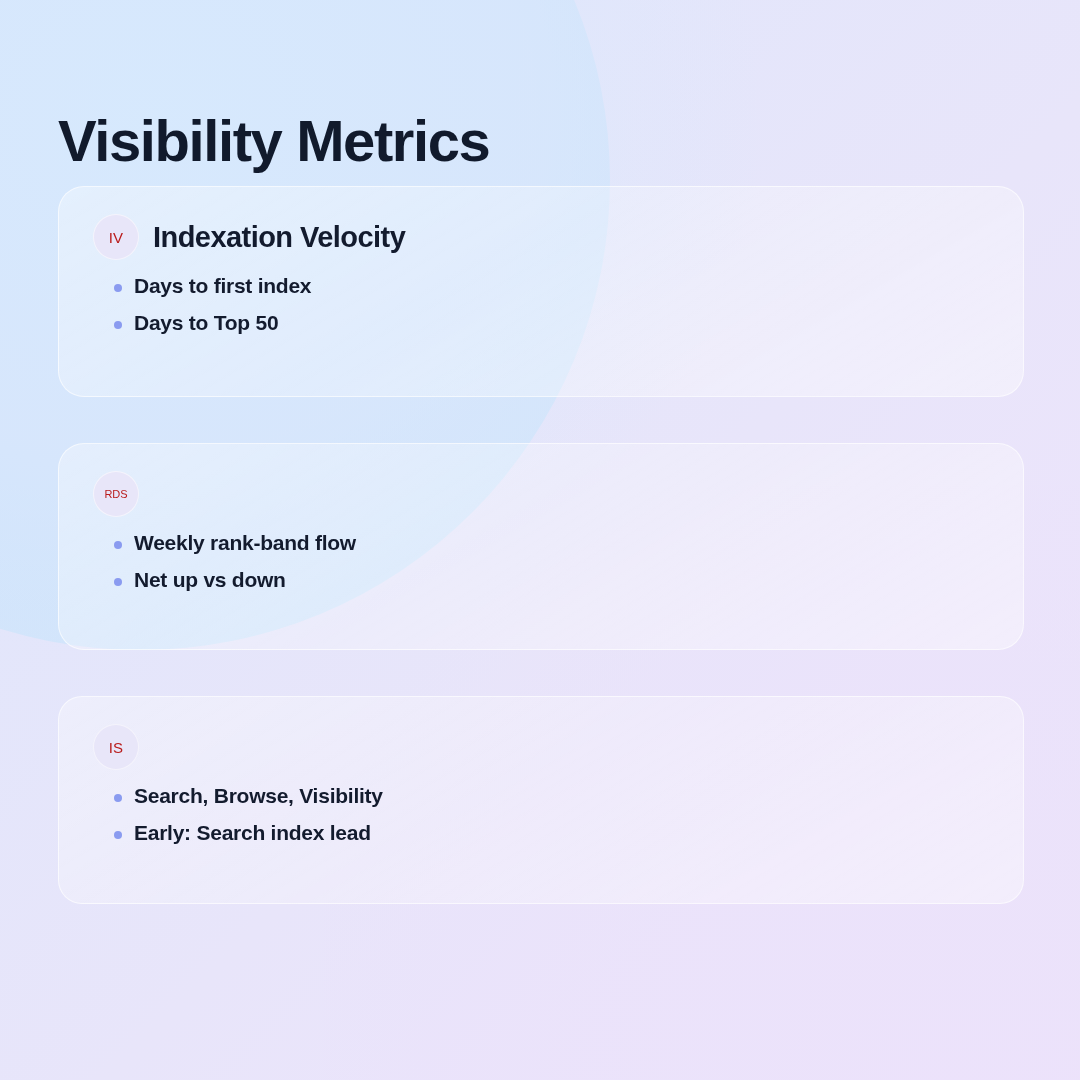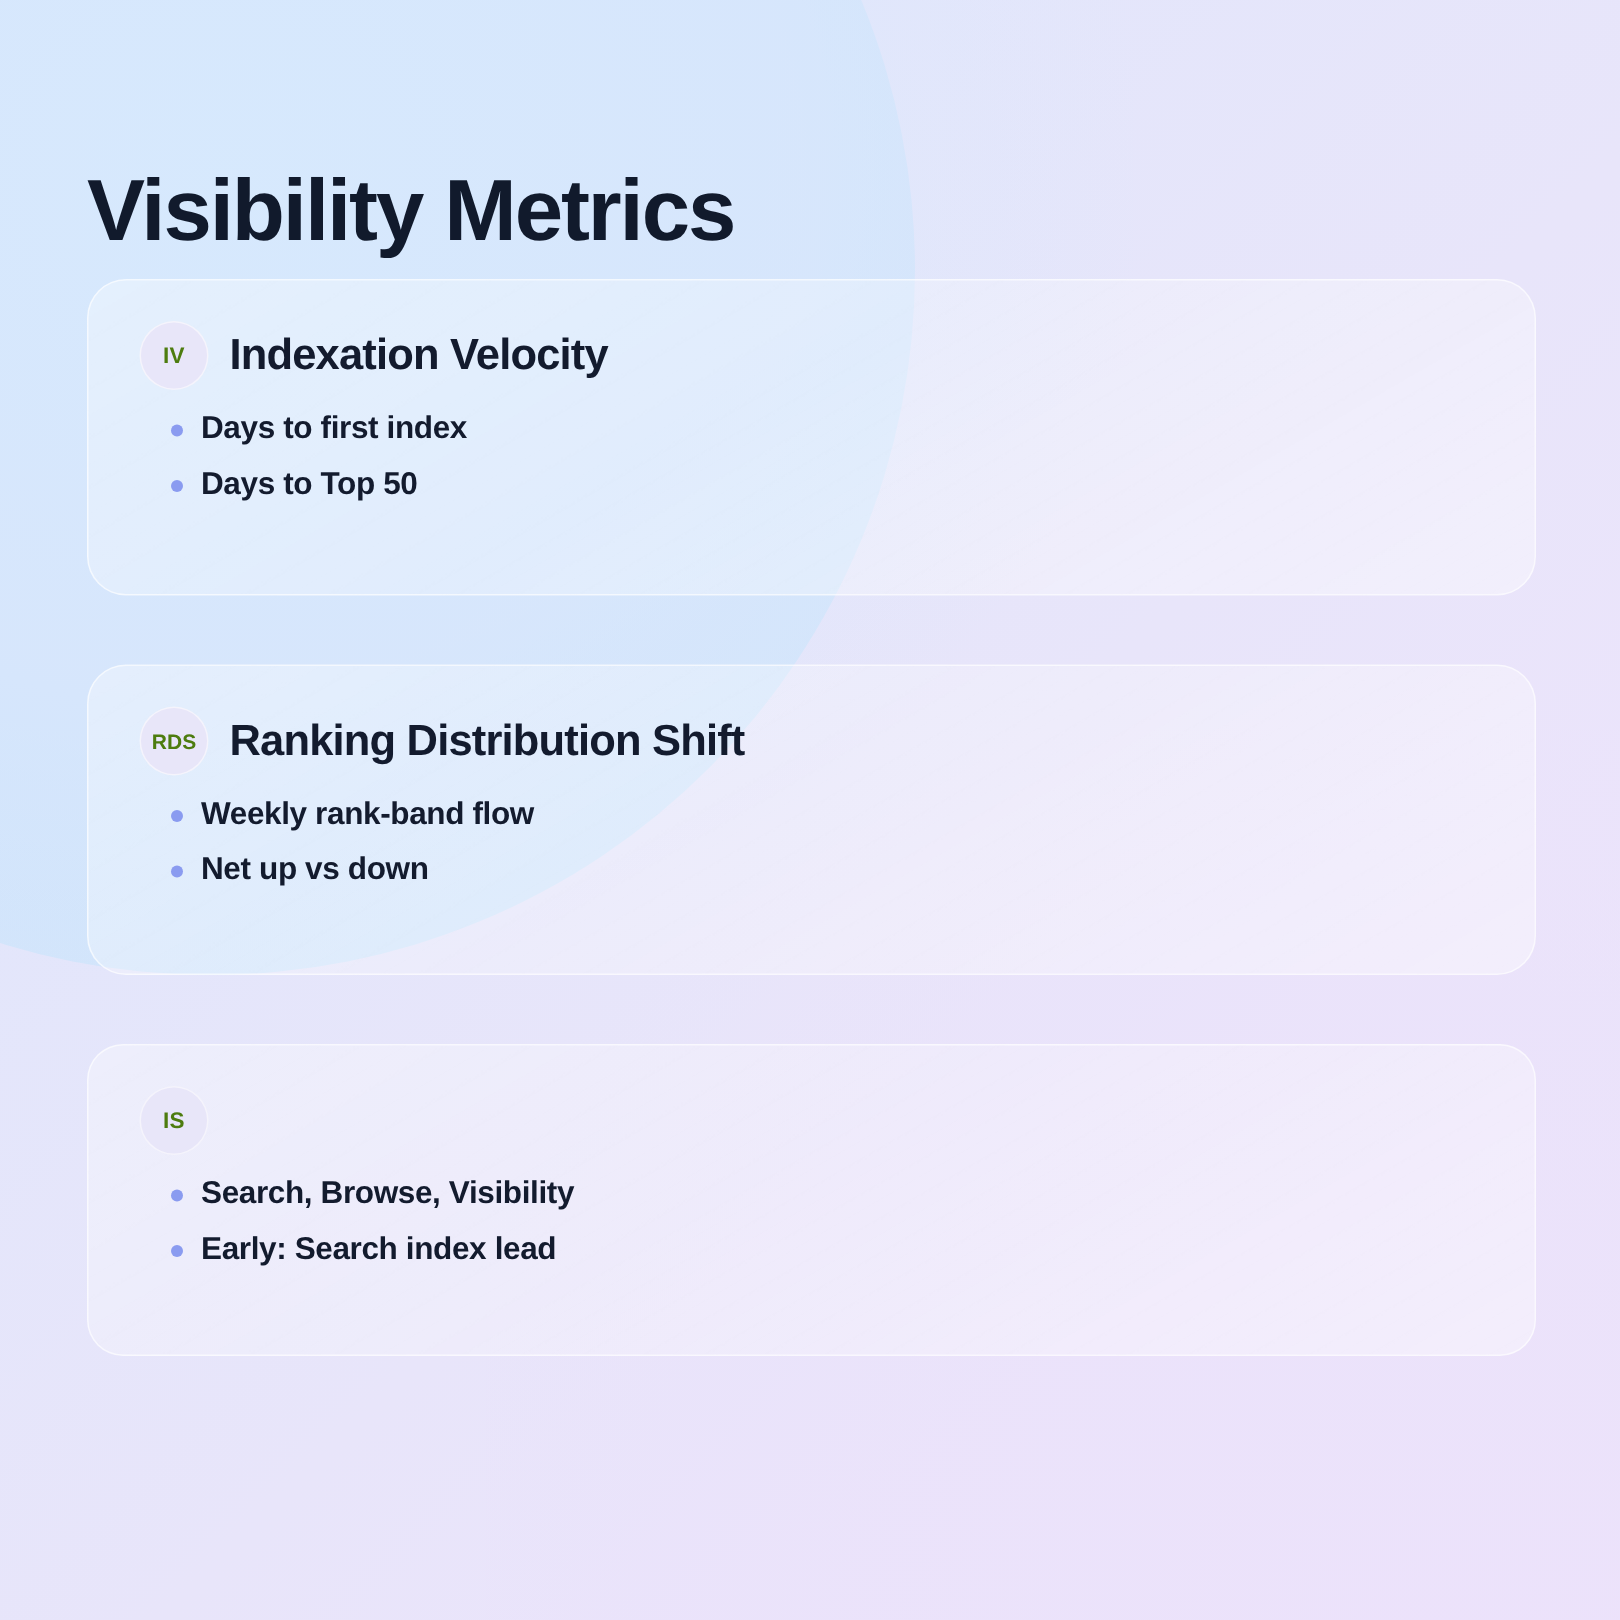--- a/index.html
+++ b/index.html
@@ -122,27 +122,27 @@
   .badge {
     flex: 0 0 auto;
     width: 44px;
     height: 44px;
     border-radius: 50%;
     background: #e8e6f9;
     border: 1px solid rgba(255,255,255,0.55);
     display: flex;
     align-items: center;
     justify-content: center;
-    color: #4d7c0f;
-    font-weight: 700;
+    color: #b91c1c;
+    font-weight: 400;
     letter-spacing: 0.2px;
     line-height: 1;
   }
   .badge.len-2 { font-size: 15px; }
-  .badge.len-3 { font-size: 14px; letter-spacing: 0px; }
+  .badge.len-3 { font-size: 11px; letter-spacing: 0px; }
 
   .card-title {
     font-size: 29px;
     font-weight: 700;
     letter-spacing: -0.55px;
     color: #131b2e;
     white-space: nowrap;
   }
 
   .bullets {
@@ -205,21 +205,20 @@
           <li class="bullet">
             <span class="dot"></span>
             <span class="bullet-text">Days to Top 50</span>
           </li>
         </ul>
       </section>
 
       <section class="card card-2">
         <div class="card-head">
           <span class="badge len-3">RDS</span>
-          <span class="card-title">Ranking Distribution Shift</span>
         </div>
         <ul class="bullets">
           <li class="bullet">
             <span class="dot"></span>
             <span class="bullet-text">Weekly rank-band flow</span>
           </li>
           <li class="bullet">
             <span class="dot"></span>
             <span class="bullet-text">Net up vs down</span>
           </li>

